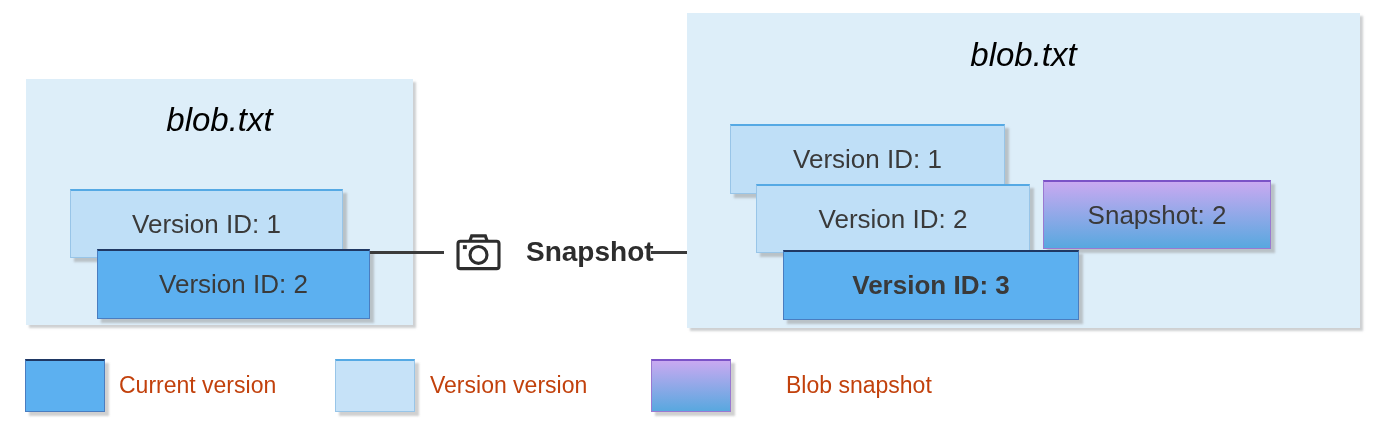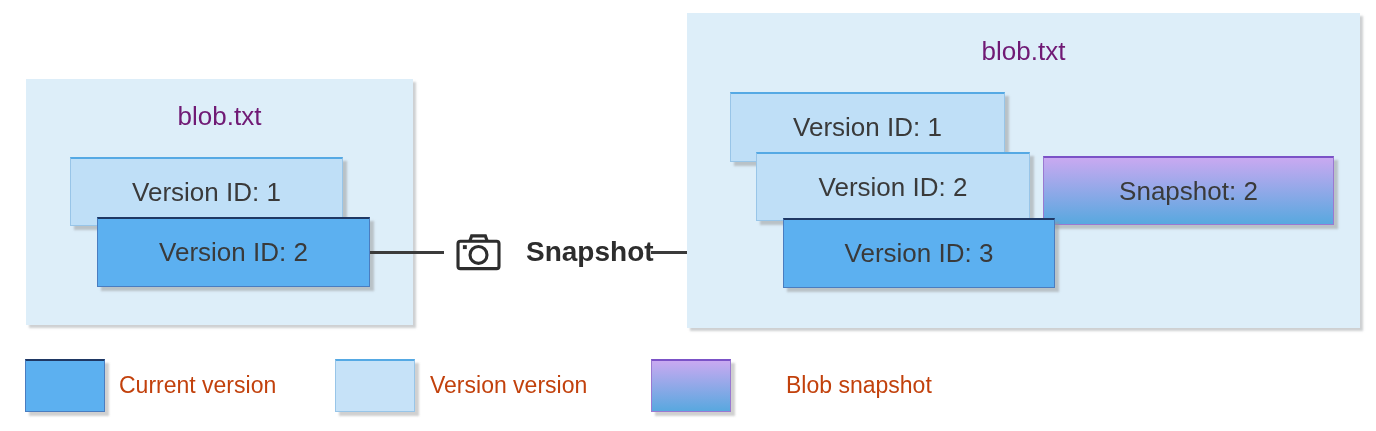--- a/index.html
+++ b/index.html
@@ -8,27 +8,28 @@
     background:#ffffff; overflow:hidden;
     font-family:"Liberation Sans", sans-serif;
     color:#3F3F3F;
   }
   .container {
     position:absolute; background:#DDEEF9;
     box-shadow:3px 3px 2px rgba(165,170,173,0.55);
   }
   .container-title {
     position:absolute; left:0; right:0; text-align:center;
-    font-size:26px; color:#701a75;
+    font-size:33px; color:#000000;font-style:italic;
   }
   .vbox {
     position:absolute; box-sizing:border-box;
     display:flex; align-items:center; justify-content:center;
     font-size:26px; color:#3A3A3A;
     box-shadow:4px 4px 2px rgba(150,150,150,0.5);
+    margin-top:32px;
   }
   .vbox.previous {
     background:#BFDFF7;
     border:1px solid #98C5E8; border-top:2px solid #55A9E4;
   }
   .vbox.current {
     background:#5CB0F0;
     border:1px solid #4A7DC0; border-top:2px solid #1F3864;
   }
   .vbox.snapshot {
@@ -90,24 +91,24 @@
 
   <div class="container" style="left:687px; top:13px; width:673px; height:315px;">
     <div class="container-title" style="top:23px;">blob.txt</div>
   </div>
   <div class="vbox previous" style="left:730px; top:92px; width:275px; height:70px;">
     <span>Version ID: 1</span>
   </div>
   <div class="vbox previous" style="left:756px; top:152px; width:274px; height:69px;">
     <span>Version ID: 2</span>
   </div>
-  <div class="vbox snapshot" style="left:1043px; top:156px; width:291px; height:69px;">
+  <div class="vbox snapshot" style="left:1043px; top:148px; width:228px; height:69px;">
     <span>Snapshot: 2</span>
   </div>
-  <div class="vbox current" style="left:783px; top:218px; width:272px; height:70px;">
+  <div class="vbox current" style="left:783px; top:218px; width:296px; height:70px;font-weight:bold;">
     <span>Version ID: 3</span>
   </div>
 
   <div>
     <div class="legend-swatch current" style="left:25px; top:359px;"></div>
     <div class="legend-label" style="left:119px;">Current version</div>
 
     <div class="legend-swatch previous" style="left:335px; top:359px;"></div>
     <div class="legend-label" style="left:430px;">Version version</div>
 

